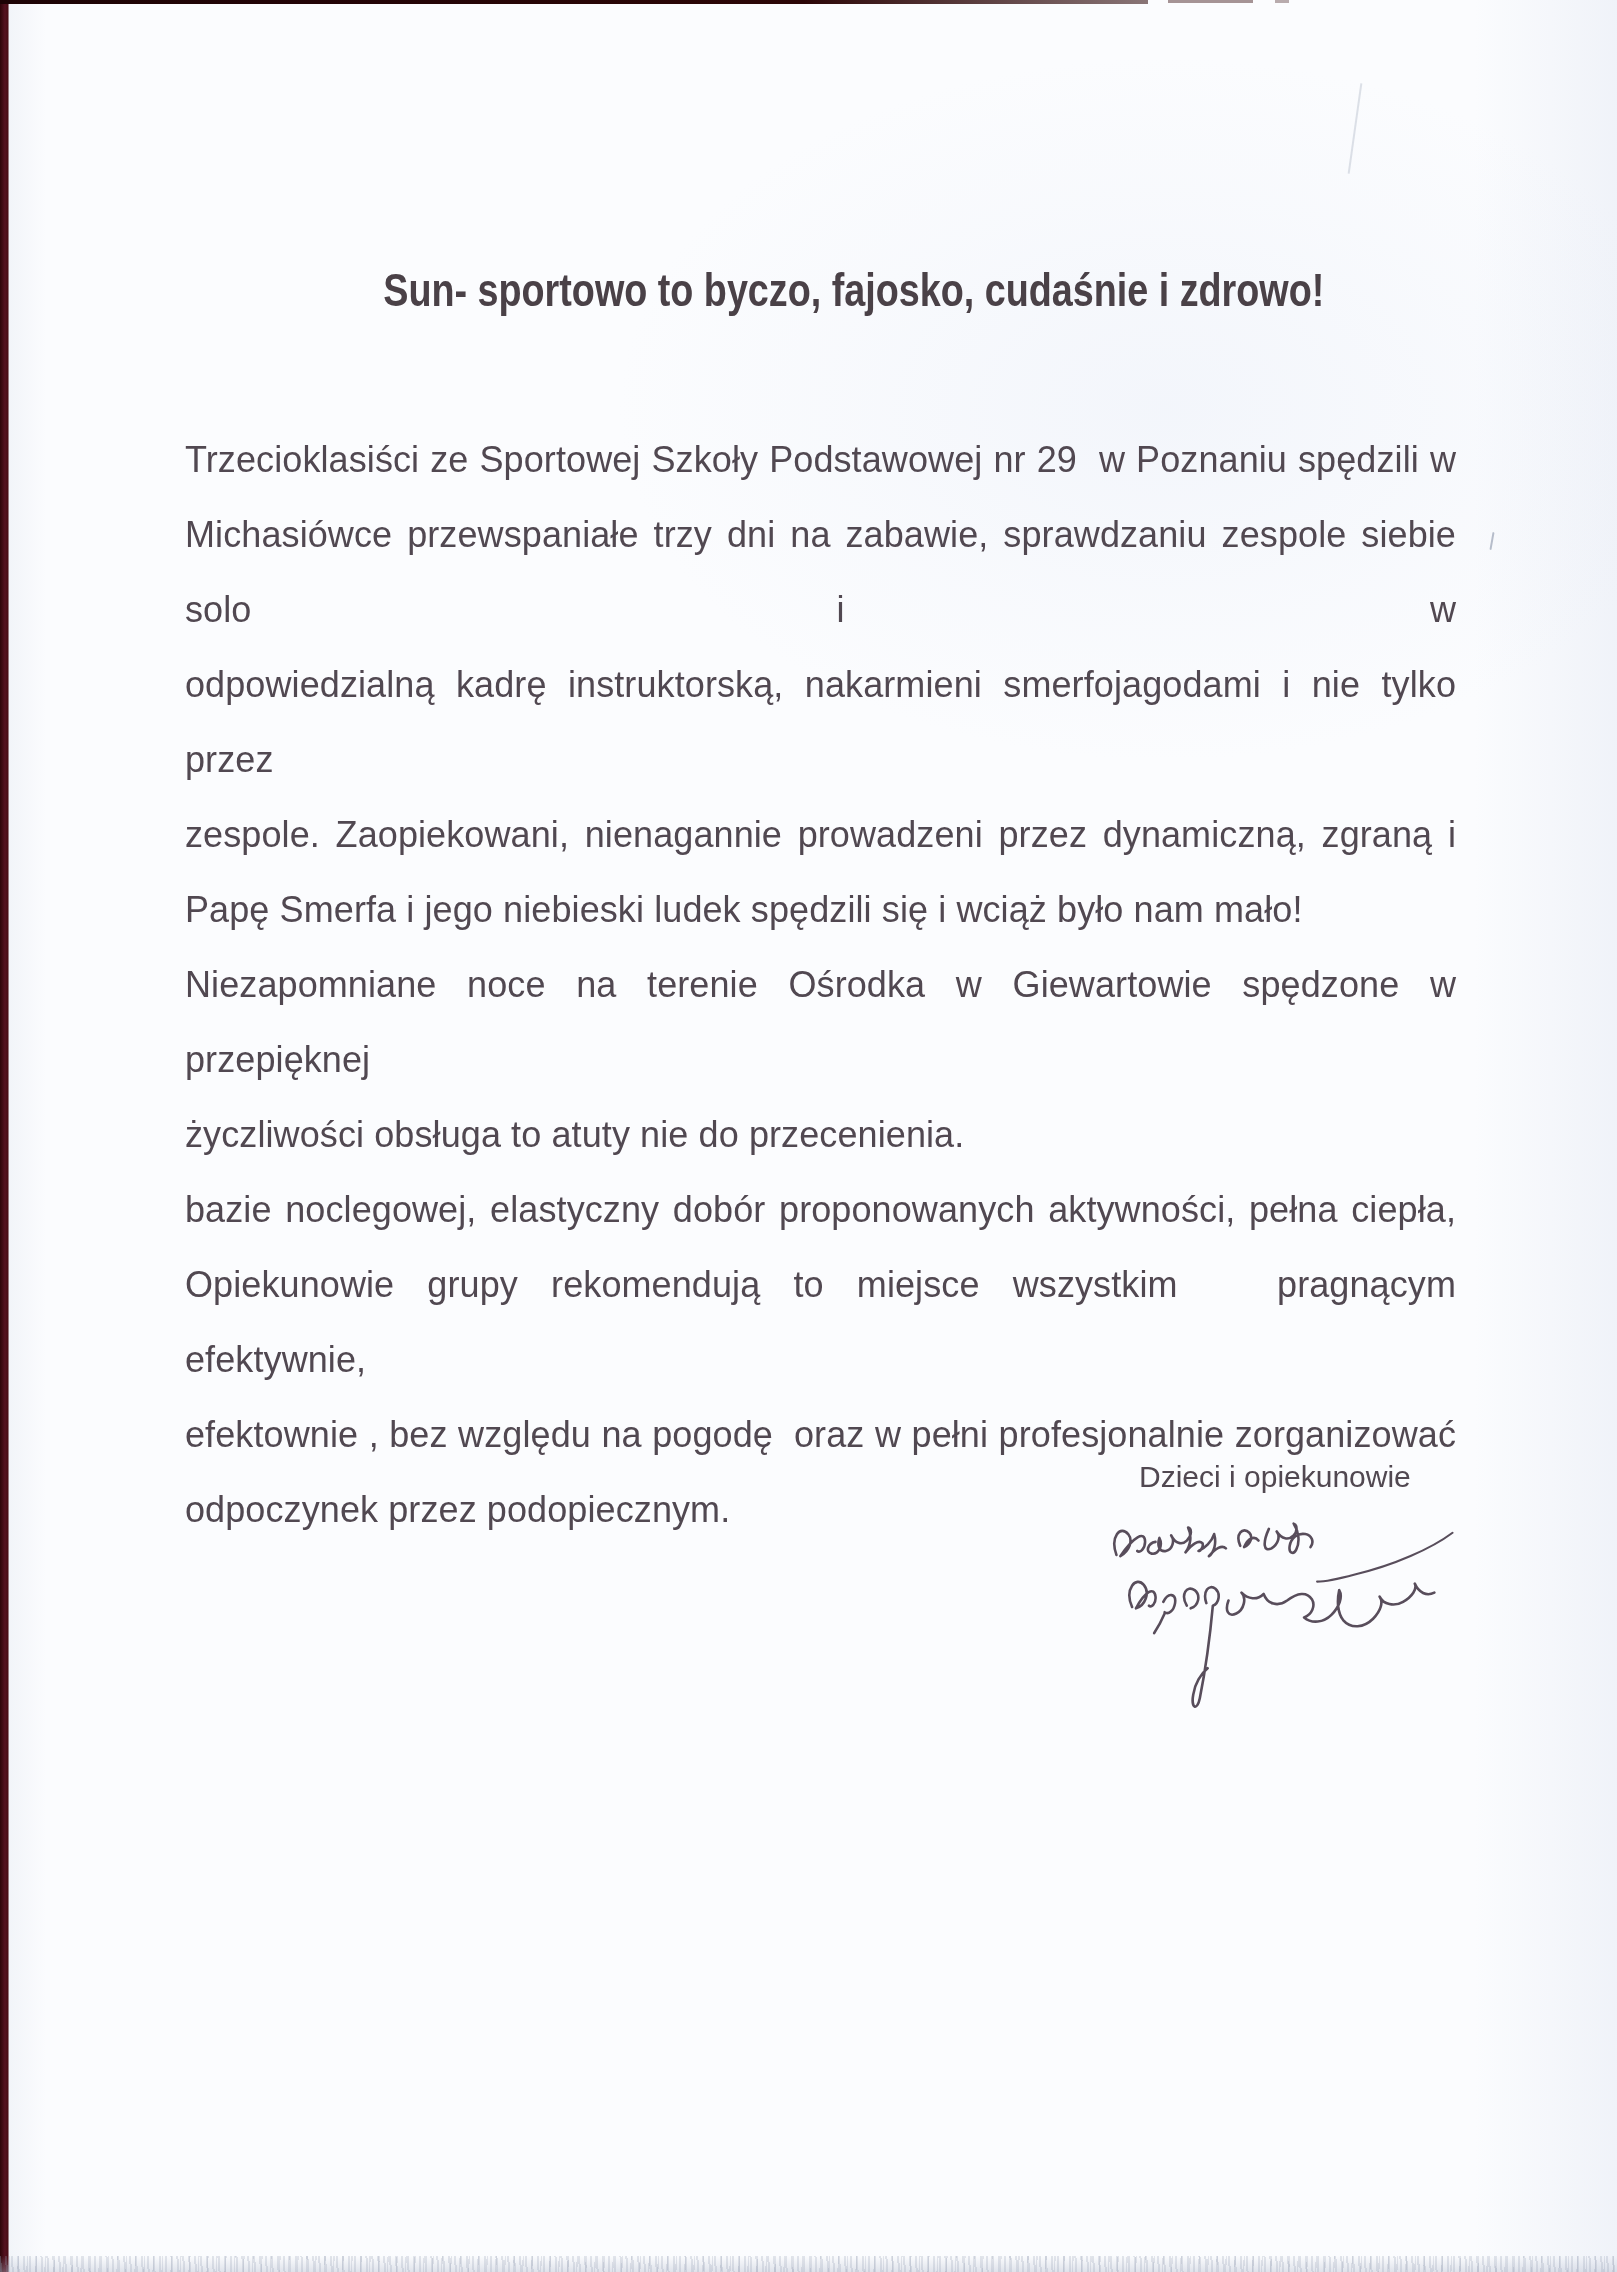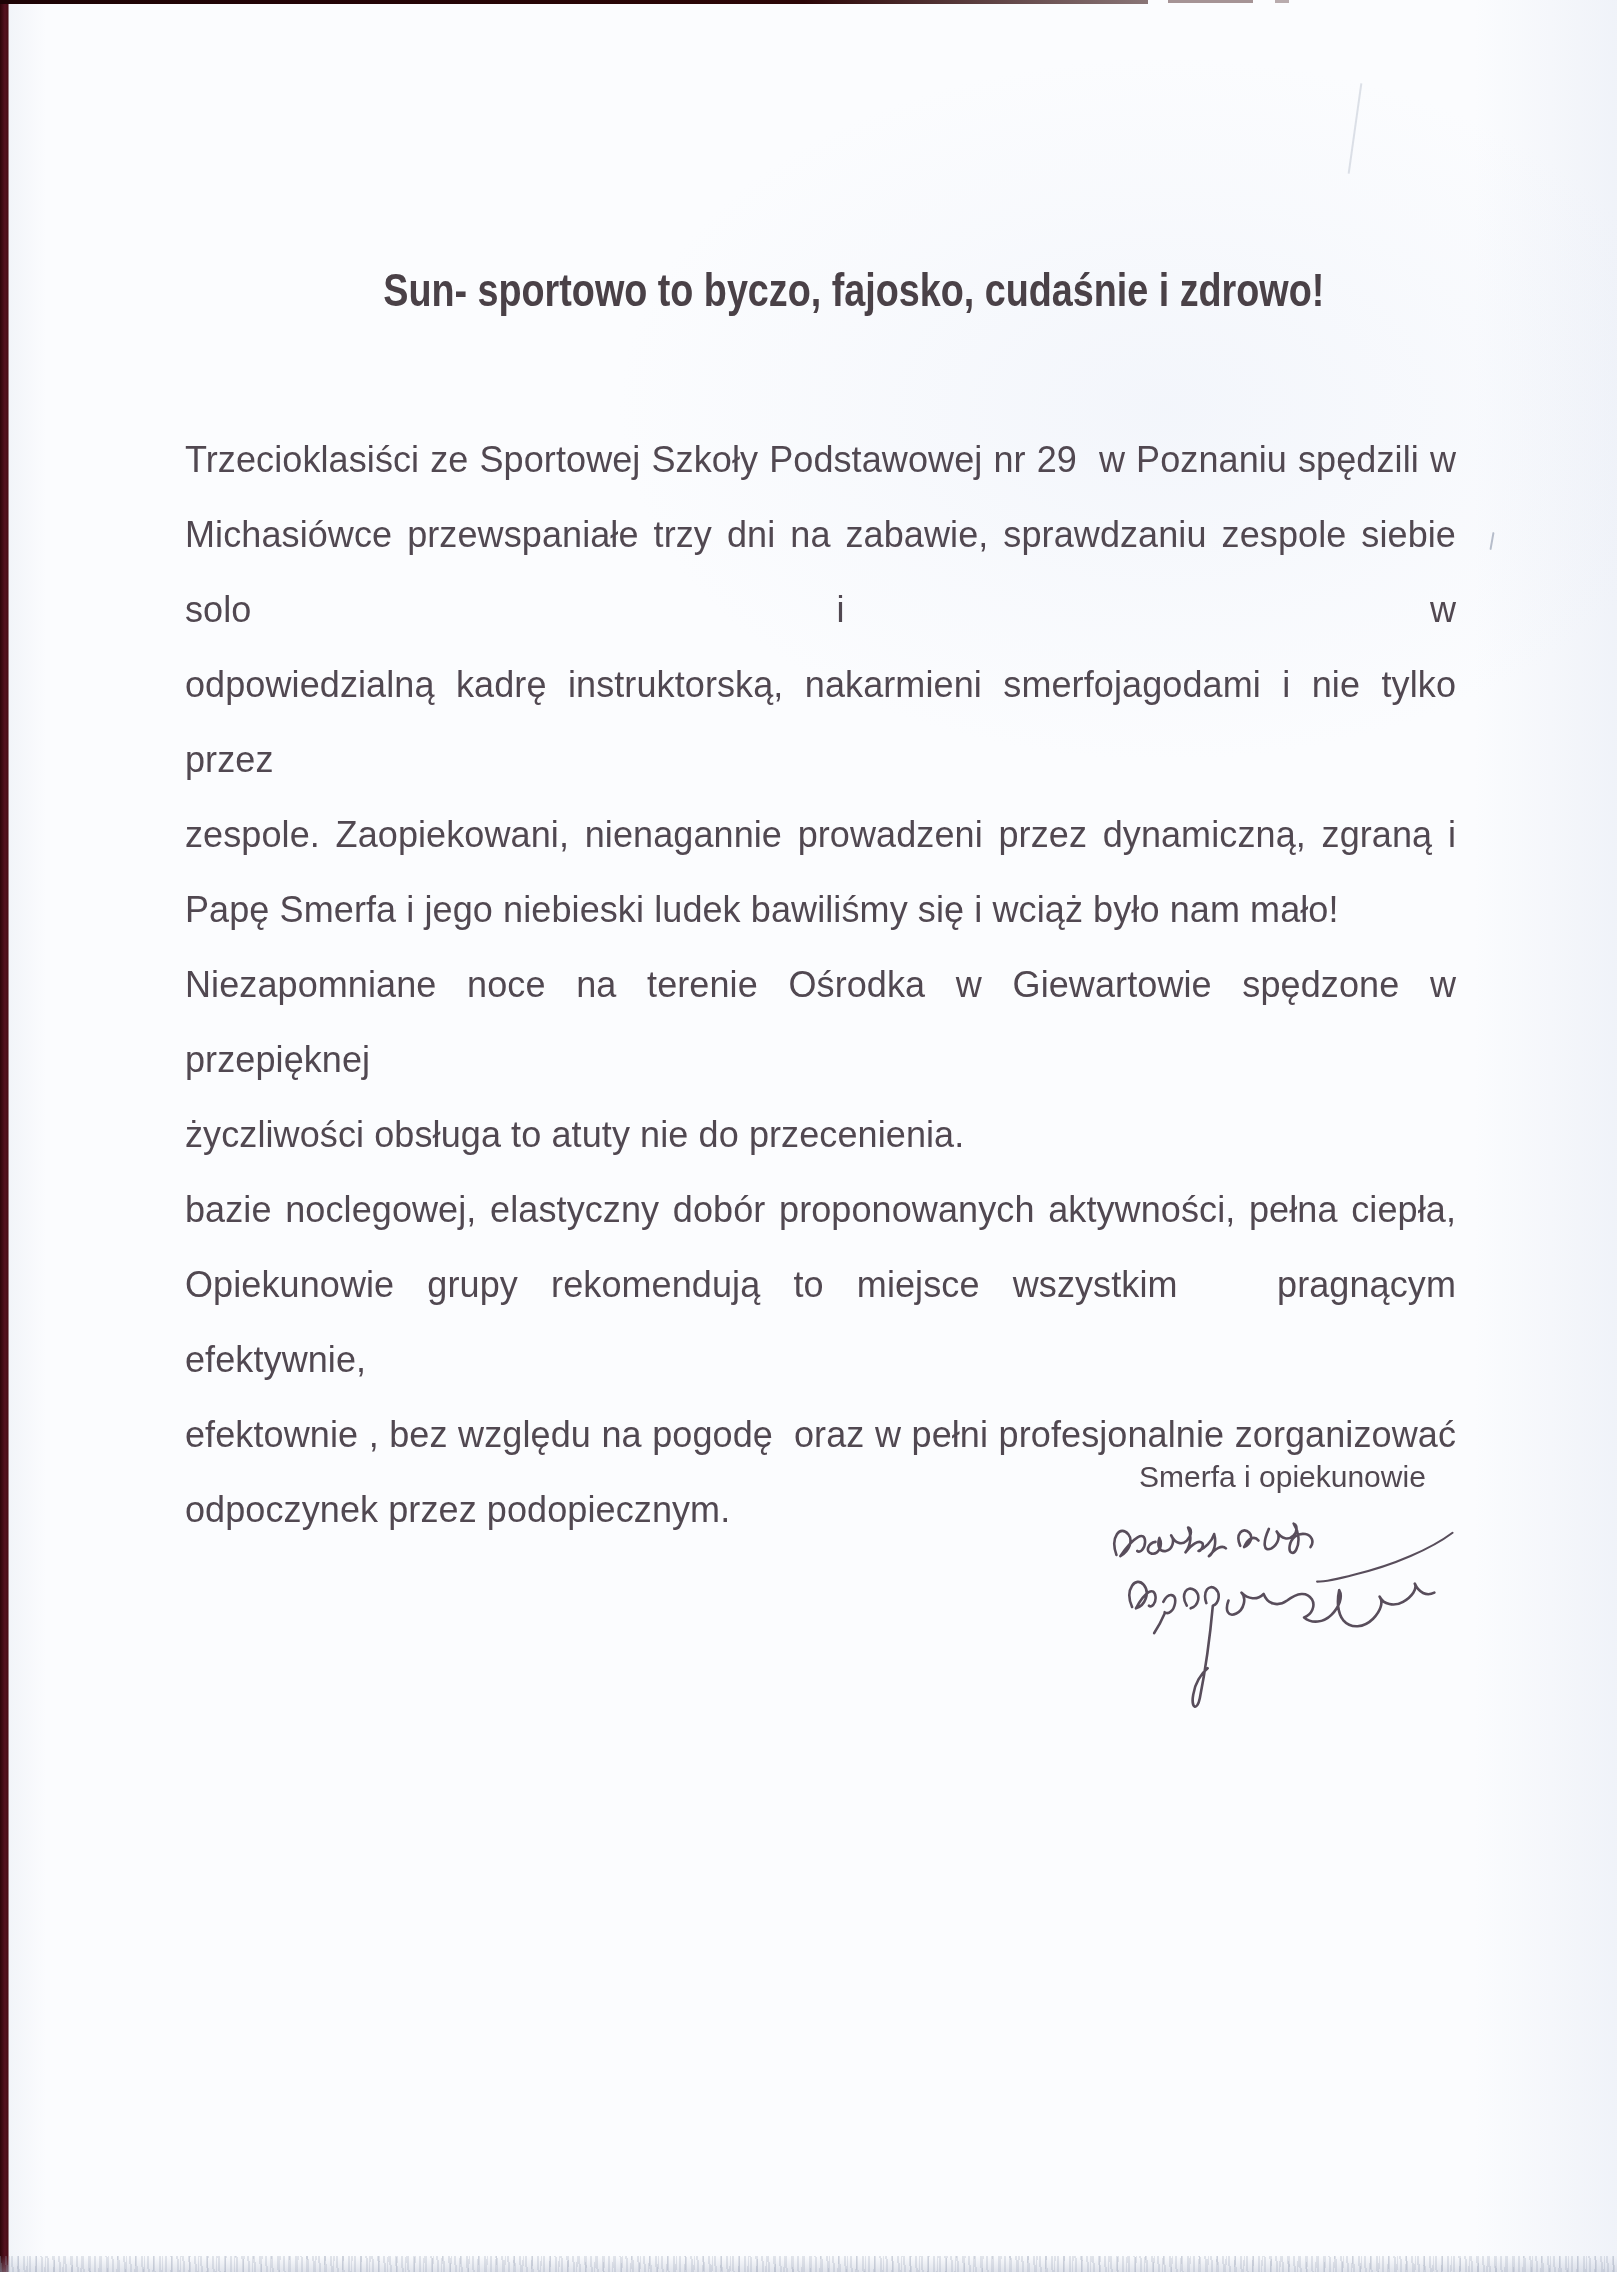--- a/index.html
+++ b/index.html
@@ -115,32 +115,32 @@
 
   <div class="title-row">
     <span class="title">Sun- sportowo to byczo, fajosko, cudaśnie i zdrowo!</span>
   </div>
 
   <div class="body-block">
     <div class="line">Trzecioklasiści ze Sportowej Szkoły Podstawowej nr 29 &nbsp;w Poznaniu spędzili w</div>
     <div class="line">Michasiówce przewspaniałe trzy dni na zabawie, sprawdzaniu zespole siebie solo i w</div>
     <div class="line">odpowiedzialną kadrę instruktorską, nakarmieni smerfojagodami i nie tylko przez</div>
     <div class="line">zespole. Zaopiekowani, nienagannie prowadzeni przez dynamiczną, zgraną i</div>
-    <div class="line para-end">Papę Smerfa i jego niebieski ludek bawiliśmy się i wciąż było nam mało!</div>
+    <div class="line para-end">Papę Smerfa i jego niebieski ludek spędzili się i wciąż było nam mało!</div>
 
     <div class="line">Niezapomniane noce na terenie Ośrodka w Giewartowie spędzone w przepięknej</div>
     <div class="line para-end">życzliwości obsługa to atuty nie do przecenienia.</div>
     <div class="line">bazie noclegowej, elastyczny dobór proponowanych aktywności, pełna ciepła,</div>
 
     <div class="line">Opiekunowie grupy rekomendują to miejsce wszystkim &nbsp; pragnącym efektywnie,</div>
     <div class="line">efektownie , bez względu na pogodę &nbsp;oraz w pełni profesjonalnie zorganizować</div>
     <div class="line para-end">odpoczynek przez podopiecznym.</div>
   </div>
 
-  <div class="closing-label">Smerfa i opiekunowie</div>
+  <div class="closing-label">Dzieci i opiekunowie</div>
 
   <svg class="signature-svg" viewBox="0 0 640 350" aria-hidden="true">
 
     <path d="M62,72 C52,44 68,26 80,40 C88,50 82,66 68,74 C88,44 106,34 106,52 C106,62 98,70 94,66
              M122,52 C110,54 106,68 116,70 C126,72 134,58 128,46
              C124,58 128,68 138,66 C148,64 152,50 146,42
              C152,54 162,58 170,50 C178,42 178,32 172,30
              C178,42 176,58 168,68 C178,56 188,48 194,54 C196,58 192,66 188,66
              C198,62 208,52 212,40 C216,54 212,68 204,74 C214,62 224,56 230,62
              M252,58 C244,40 256,28 266,38 C272,44 268,56 258,60 C264,46 274,42 280,50

